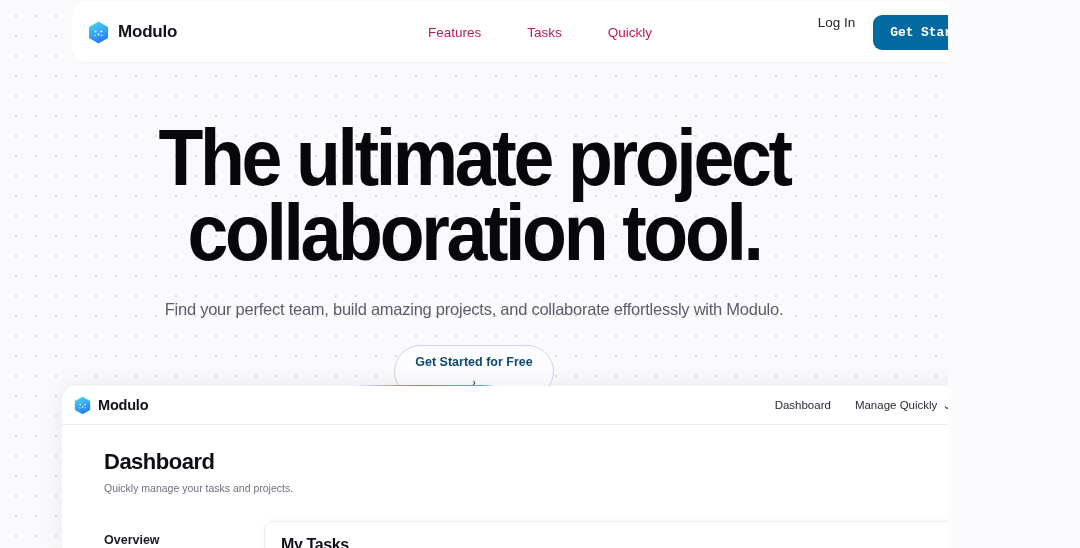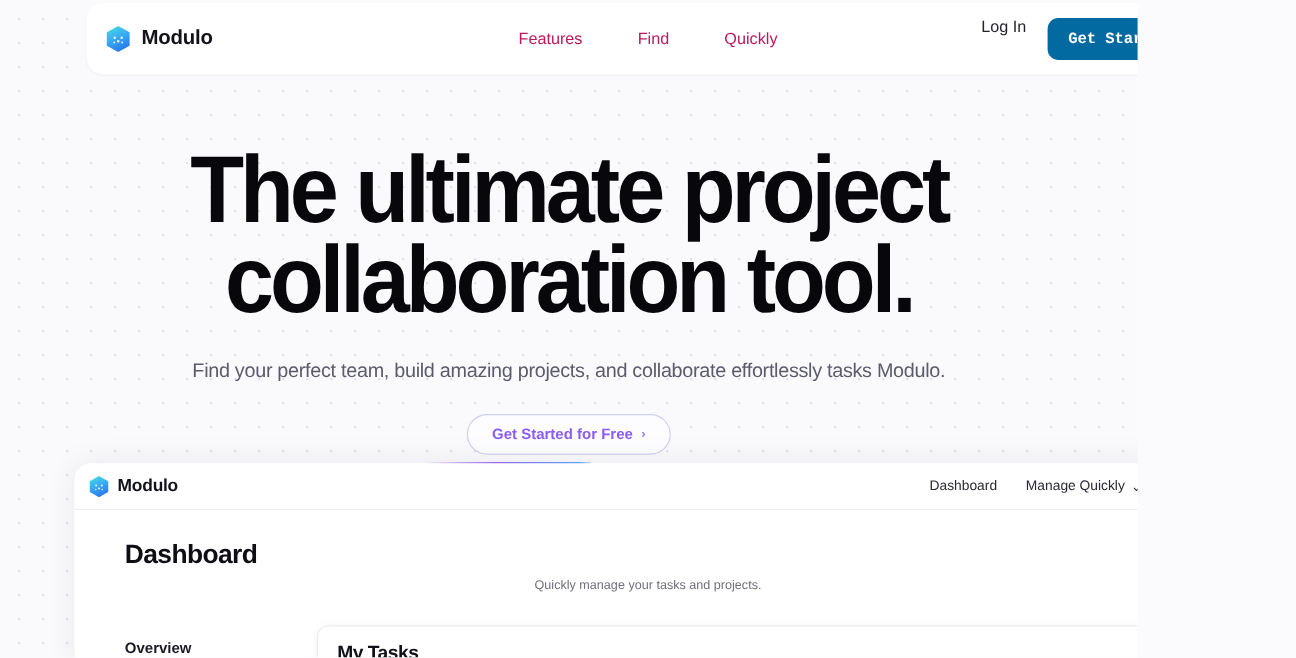--- a/index.html
+++ b/index.html
@@ -73,24 +73,25 @@
     margin-top:30px;
     font-size:16.5px;
     color:#5b5b6b;
     letter-spacing:-.25px;
   }
   .cta-wrap { margin-top:26px; display:flex; justify-content:center; }
   .btn-ghost {
     display:inline-flex; align-items:center; gap:7px;
     background:#fdfdff;
     border:1px solid #cfcff3;
-    color:#8b5cf6;
+    color:#0c4a6e;
     font-size:12.5px; font-weight:600;
     padding:9px 20px; border-radius:999px;
     cursor:pointer;
+    flex-direction:column;
   }
   .btn-ghost .chev { font-size:11px; opacity:.85; }
 
   
   .accent-line {
     position:absolute;
     left:355px; top:385px;
     width:138px; height:3px;
     border-radius:3px;
     background:linear-gradient(90deg,
@@ -134,21 +135,21 @@
     display:flex; align-items:center; justify-content:center;
     border:none; cursor:pointer; margin-left:4px;
   }
 
   .dash-body { padding:24px 42px 0 42px; position:relative; }
   .dash-title {
     font-size:22px; font-weight:700; color:#0e0e14;
     letter-spacing:-.5px;
   }
   .dash-subtitle {
-    margin-top:7px; font-size:10.5px; color:#70707e;text-align:center;
+    margin-top:7px; font-size:10.5px; color:#70707e;
   }
   .dash-cols {
     display:flex; margin-top:27px;
   }
   .overview-label {
     width:160px; flex:none;
     font-size:12.5px; font-weight:600; color:#1b1b24;
     padding-top:12px;
   }
   .task-card {
@@ -190,36 +191,36 @@
             <circle cx="7.2" cy="14.4" r=".75"></circle>
             <circle cx="13.8" cy="14.4" r=".75"></circle>
           </g>
         </svg>
       </span>
       <span class="brand-name">Modulo</span>
     </div>
 
     <nav class="nav-links">
       <a href="#">Features</a>
-      <a href="#">Find</a>
+      <a href="#">Tasks</a>
       <a href="#">Quickly</a>
     </nav>
 
     <div class="nav-right">
       <a href="#" class="login-link">Log In</a>
       <button class="btn-dark">Get Started</button>
     </div>
   </div>
 
   <div class="hero">
     <h1>
       <span>The ultimate project</span><br>
       <span>collaboration tool.</span>
     </h1>
-    <p class="sub">Find your perfect team, build amazing projects, and collaborate effortlessly tasks Modulo.</p>
+    <p class="sub">Find your perfect team, build amazing projects, and collaborate effortlessly with Modulo.</p>
     <div class="cta-wrap">
       <button class="btn-ghost">
         <span>Get Started for Free</span>
         <span class="chev">›</span>
       </button>
     </div>
   </div>
 
   <div class="accent-line"></div>
 

